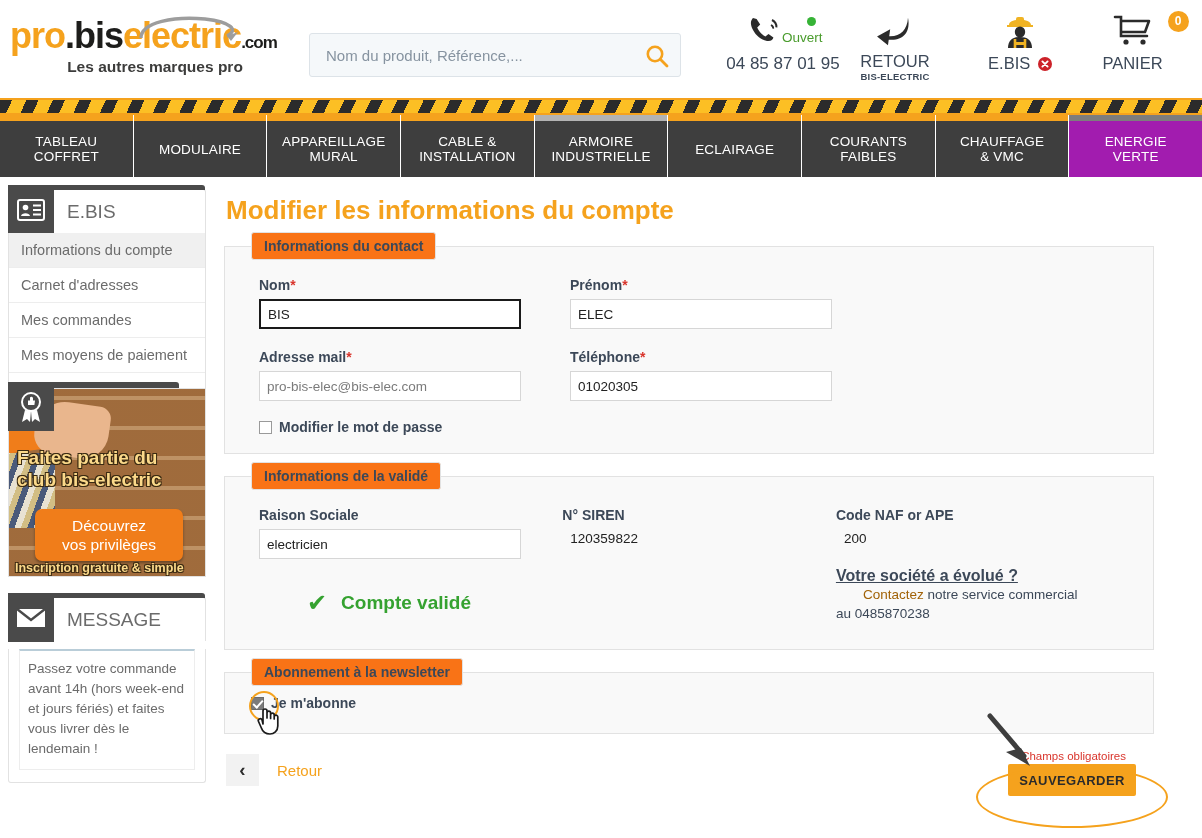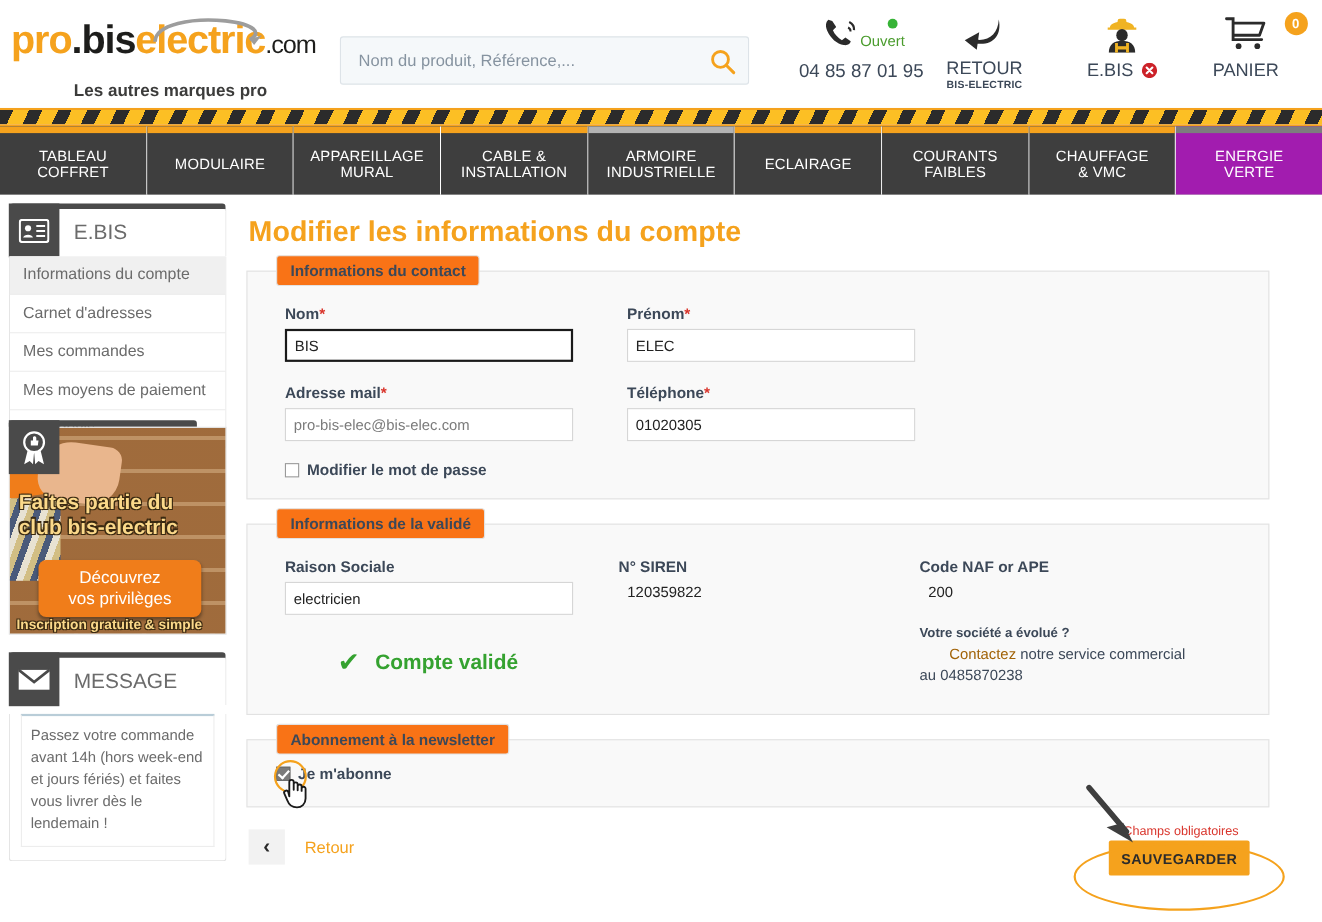--- a/index.html
+++ b/index.html
@@ -14,22 +14,22 @@
   }
 
   
   .header { height:98px; background:#fff; position:relative; }
 
   .logo-wrap { position:absolute; left:10px; top:18px; width:290px; }
   .logo-line { font-size:36px; font-weight:bold; letter-spacing:-1px; line-height:1; white-space:nowrap; }
   .logo-pro { color:#f5a21d; }
   .logo-bis { color:#1d1d1b; }
   .logo-electric { color:#f5a21d; }
-  .logo-com { color:#1d1d1b; font-size:23px; font-weight:normal; }
-  .logo-sub { color:#3c3c3b; font-size:15.5px; font-weight:bold; text-align:center; margin-top:20px; }
+  .logo-com { color:#1d1d1b; font-size:17px; font-weight:bold; }
+  .logo-sub { color:#3c3c3b; font-size:15.5px; font-weight:bold; text-align:center; margin-top:4px; }
   .logo-swoosh { position:absolute; left:125px; top:-4px; }
 
   .search-box {
     position:absolute; left:309px; top:33px; width:372px; height:44px;
     background:#f5f8fa; border:1px solid #dde3e8; border-radius:3px;
   }
   .search-input {
     position:absolute; left:14px; top:0; height:42px; width:300px;
     border:0; background:transparent; outline:none;
     font-family:"Liberation Sans", sans-serif; font-size:15px; color:#5a6876;
@@ -203,21 +203,21 @@
   }
   .cblabel { font-size:14px; font-weight:bold; color:#3c4858; }
 
   .readval { font-size:13.5px; color:#222; padding-left:8px; margin-top:8px; }
 
   .validrow { display:flex; align-items:center; margin-top:32px; padding-left:48px; }
   .check-mark { font-size:24px; color:#35a230; margin-right:14px; line-height:1; }
   .valid-text { font-size:19px; font-weight:bold; color:#35a230; }
 
   .evol { margin-top:20px; font-size:13.5px; line-height:19px; color:#3c4858; }
-  .evol .q { font-weight:bold; font-size:12px; }
+  .evol .q { font-weight:bold; font-size:16px;text-decoration:underline; }
   .evol .lk { color:#a16207; cursor:pointer;margin-left:27px; }
 
   
   .bottom { position:relative; height:70px; margin-top:4px; }
   .retour-link { position:absolute; left:2px; top:12px; display:flex; align-items:center; cursor:pointer; }
   .retour-sq {
     width:33px; height:32px; background:#f2f2f2; display:flex; align-items:center;
     justify-content:center; font-size:19px; color:#2b2b2b; font-weight:bold;
   }
   .retour-txt { margin-left:18px; color:#f5a21d; font-size:15px; }

